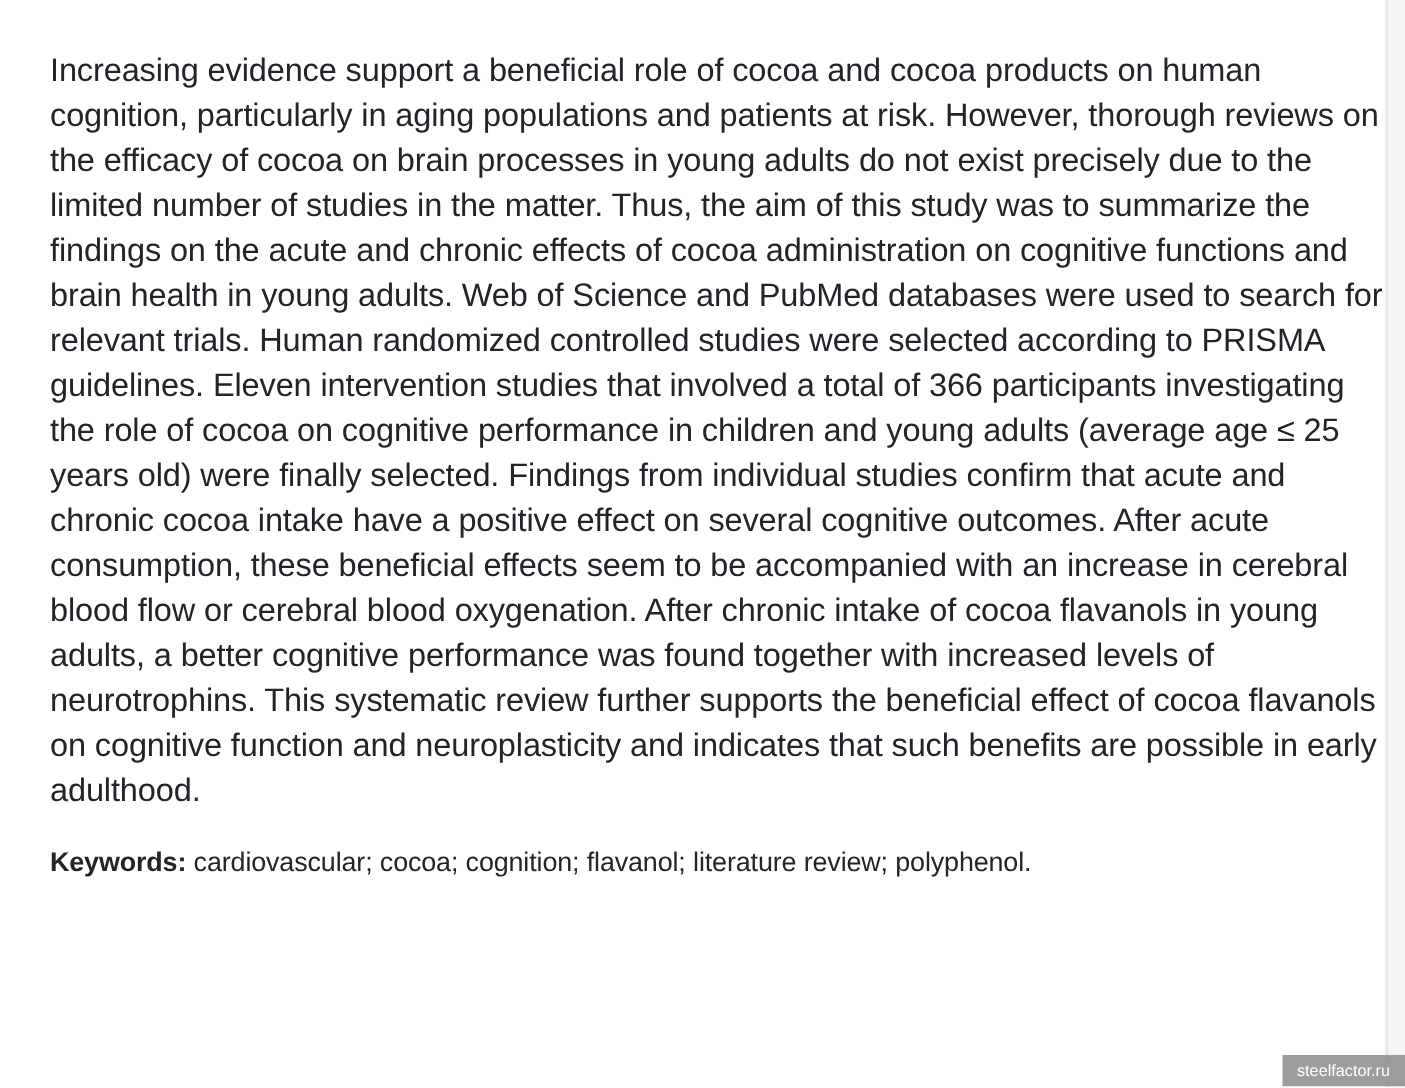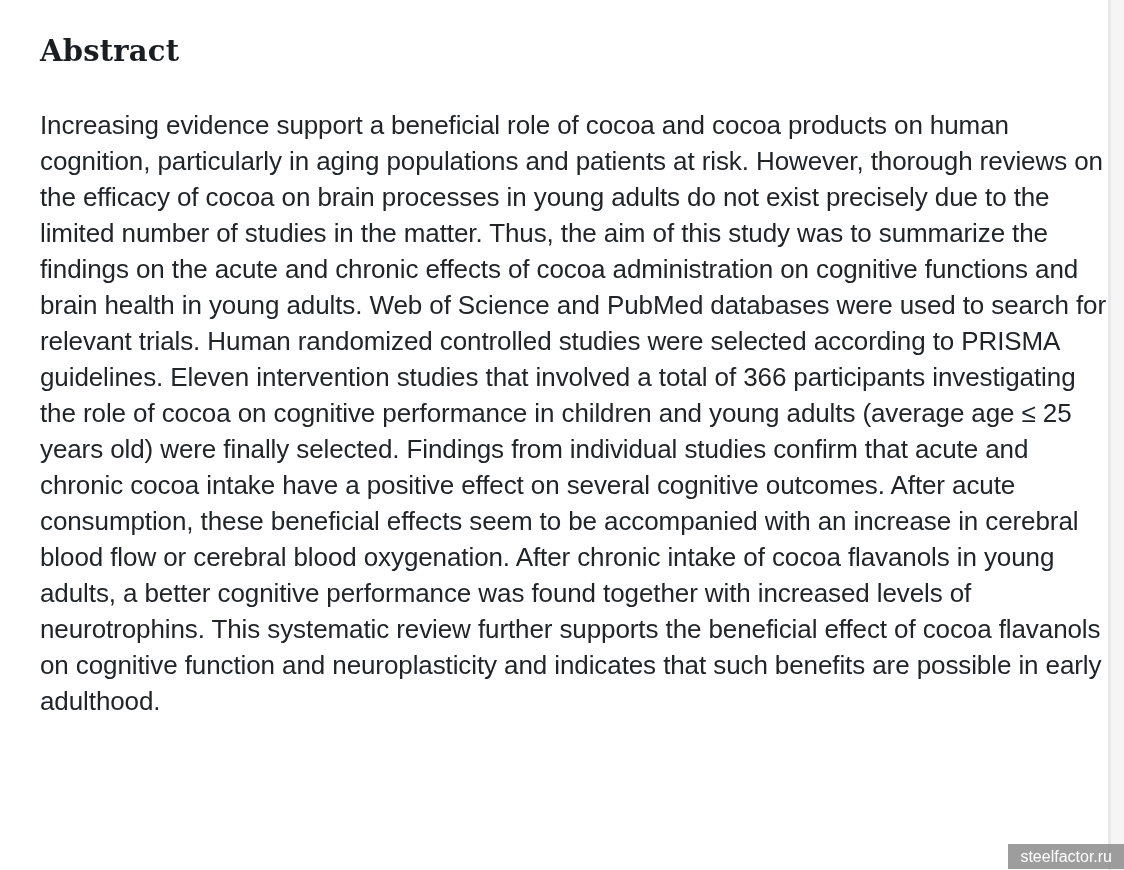--- a/index.html
+++ b/index.html
@@ -61,36 +61,38 @@
     border-left: 3px solid #e9e9eb;
     z-index: 5;
   }
   .watermark {
     position: absolute;
     right: 0; bottom: 1px;
     height: 25px;
     padding: 0 12px 0 12px;
     background: rgba(140,140,140,0.85);
     color: #ffffff;
-    font-size: 16px;
+    font-size: 13px;
     line-height: 25px;
     z-index: 10;
   }
 </style>
 </head>
 <body>
 
 <div class="page">
 
   <div class="content">
 
-    <h2 class="abstract-heading">Abstract</h2>
 
     <p class="abstract-paragraph">Increasing evidence support a beneficial role of cocoa and cocoa products on human cognition, particularly in aging populations and patients at risk. However, thorough reviews on the efficacy of cocoa on brain processes in young adults do not exist precisely due to the limited number of studies in the matter. Thus, the aim of this study was to summarize the findings on the acute and chronic effects of cocoa administration on cognitive functions and brain health in young adults. Web of Science and PubMed databases were used to search for relevant trials. Human randomized controlled studies were selected according to PRISMA guidelines. Eleven intervention studies that involved a total of 366 participants investigating the role of cocoa on cognitive performance in children and young adults (average age ≤ 25 years old) were finally selected. Findings from individual studies confirm that acute and chronic cocoa intake have a positive effect on several cognitive outcomes. After acute consumption, these beneficial effects seem to be accompanied with an increase in cerebral blood flow or cerebral blood oxygenation. After chronic intake of cocoa flavanols in young adults, a better cognitive performance was found together with increased levels of neurotrophins. This systematic review further supports the beneficial effect of cocoa flavanols on cognitive function and neuroplasticity and indicates that such benefits are possible in early adulthood.</p>
 
+    <p class="keywords-line">
+      <span class="keywords-label">Keywords:</span><span> cardiovascular; cocoa; cognition; flavanol; literature review; polyphenol.</span>
+    </p>
 
 
   </div>
 
   <div class="scrollbar-track"></div>
 
   <div class="watermark">steelfactor.ru</div>
 
 </div>
 

